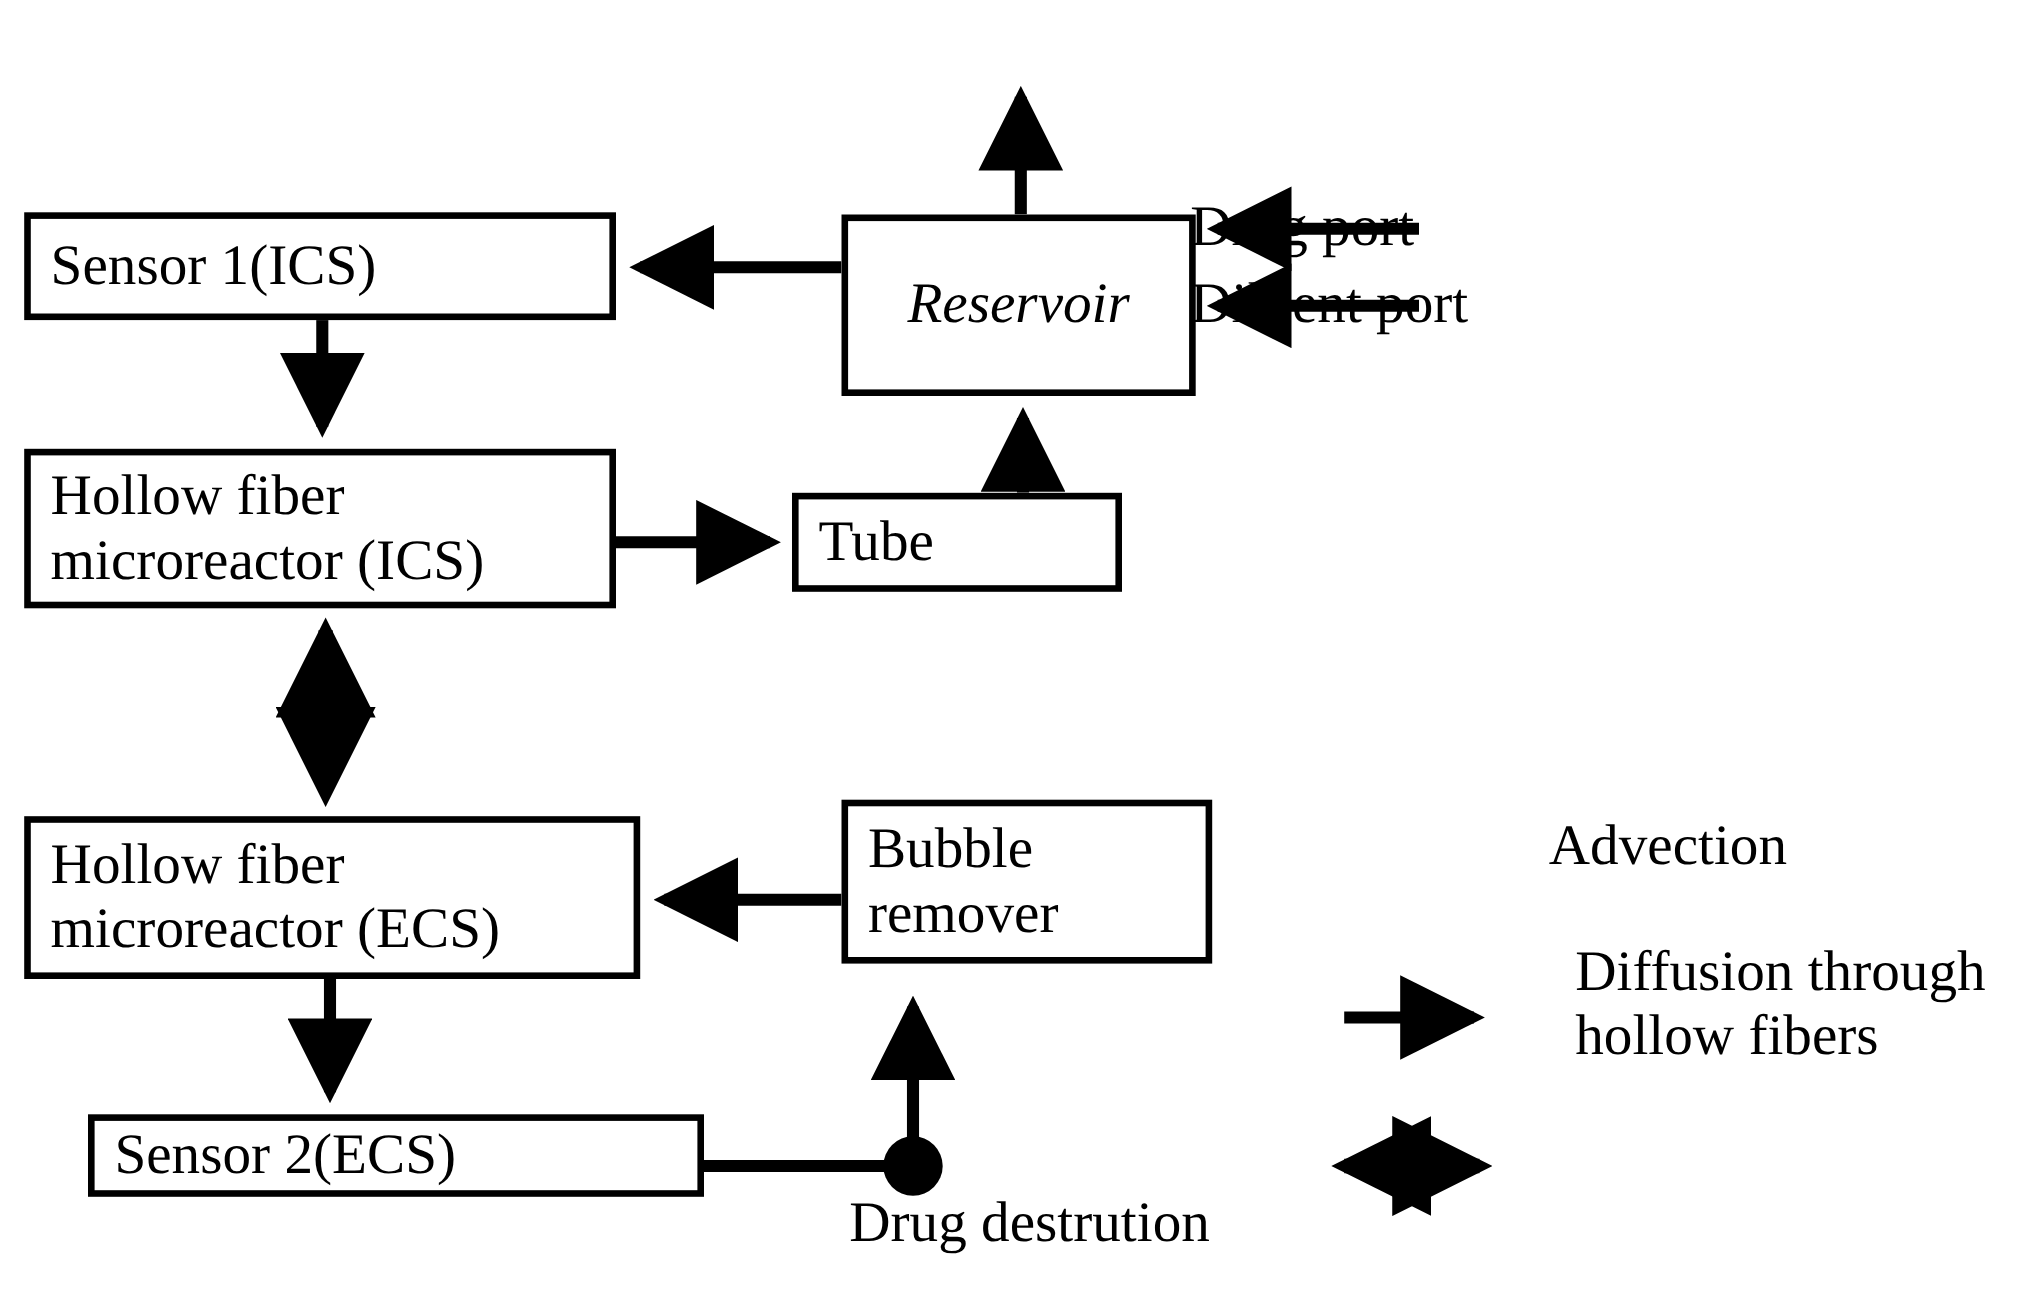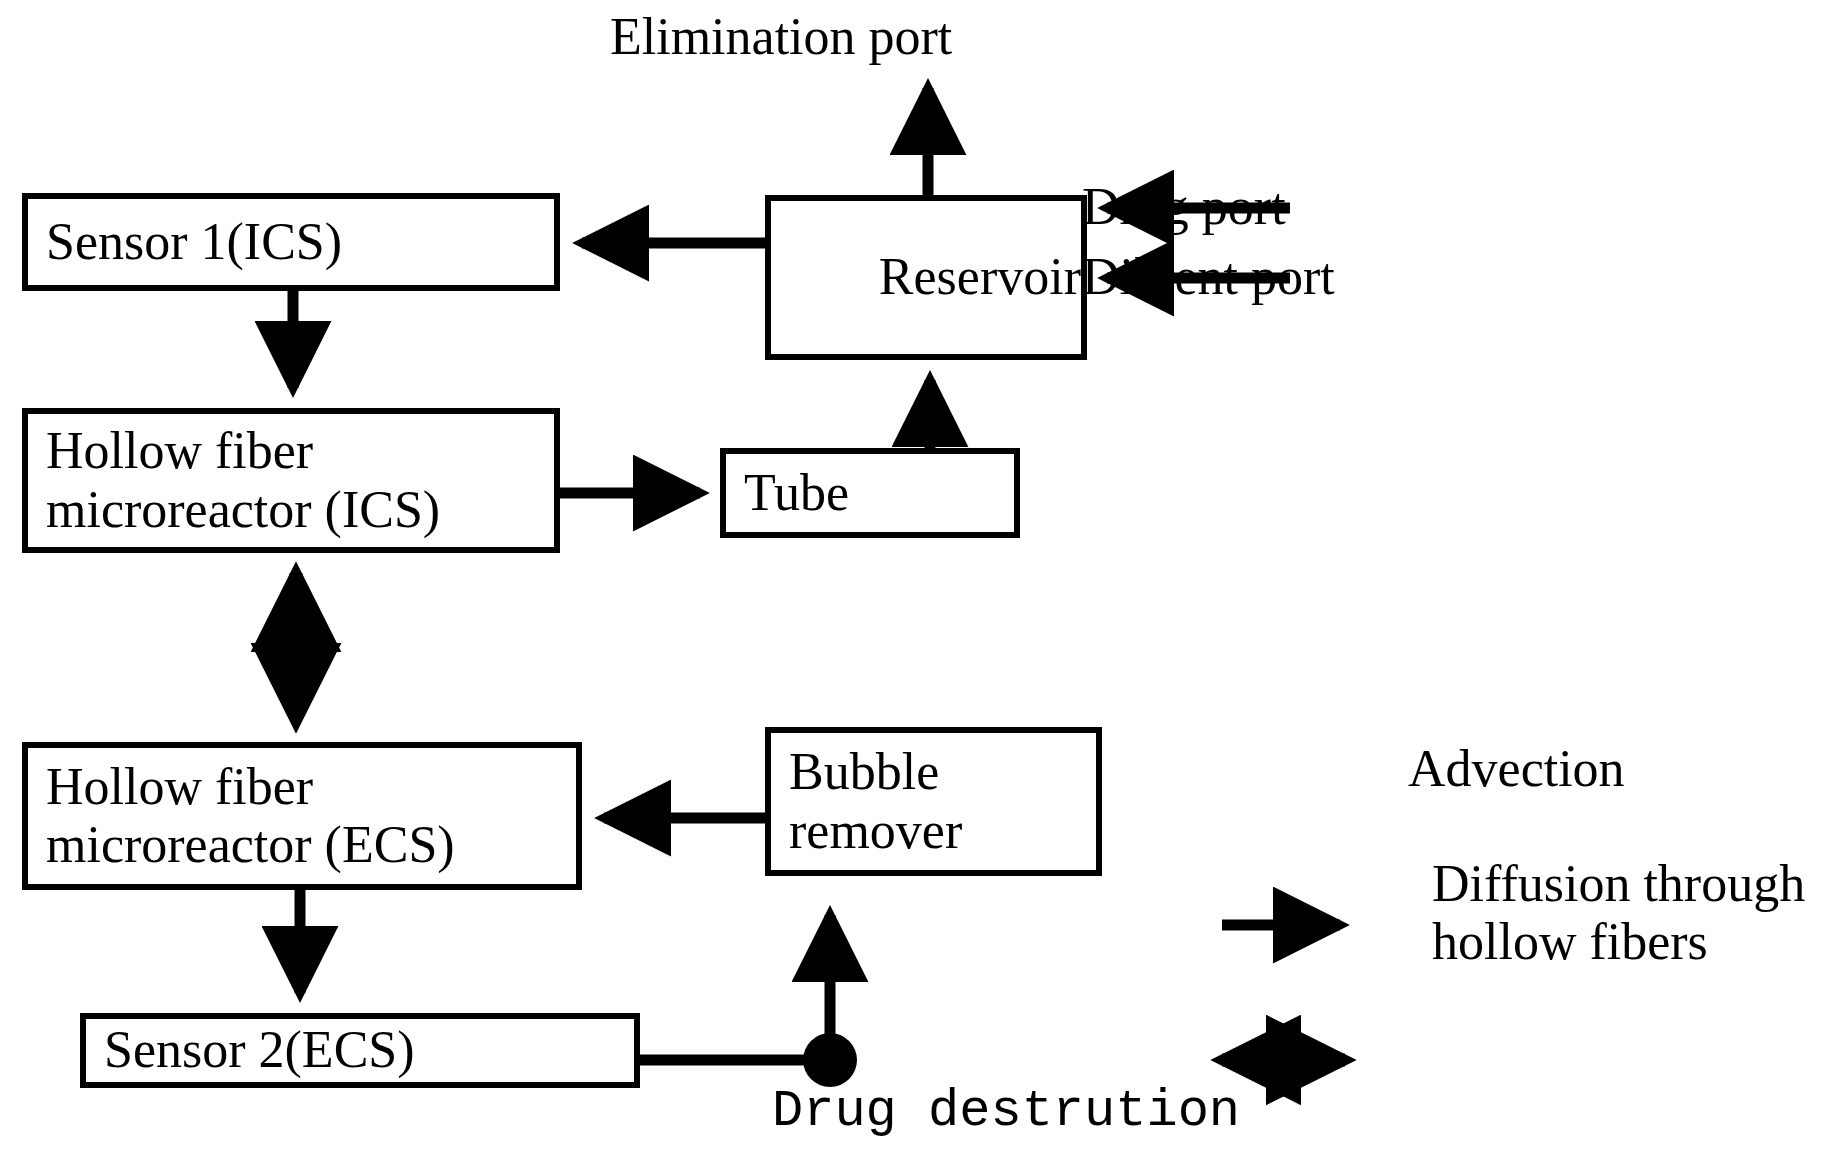--- a/index.html
+++ b/index.html
@@ -51,28 +51,28 @@
   }
   
   #node-sensor1   { left: 22px;  top: 193px; width: 538px;  height: 98px; }
   #node-reservoir { left: 765px; top: 195px; width: 322px;  height: 165px; }
   #node-hfmr-ics  { left: 22px;  top: 408px; width: 538px;  height: 145px; }
   #node-tube      { left: 720px; top: 448px; width: 300px;  height: 90px; }
   #node-hfmr-ecs  { left: 22px;  top: 742px; width: 560px;  height: 148px; }
   #node-bubble    { left: 765px; top: 727px; width: 337px;  height: 149px; }
   #node-sensor2   { left: 40px;  top: 1013px; width: 560px; height: 75px; margin-left: 40px; }
 
-  #node-reservoir .nodelabel { padding-left: 0; width: 100%; text-align: right; }
+  #node-reservoir .nodelabel { padding-left: 0; width: 100%; text-align: center; font-style: italic; }
   #node-tube .nodelabel      { }
 
   
   #label-elimination { left: 610px;  top: 8px;    }
   #label-drug-port   { left: 1082px; top: 178px;  }
   #label-diluent     { left: 1082px; top: 248px;  }
-  #label-destrution  { left: 772px;  top: 1083px; font-family: Liberation Mono, monospace; }
+  #label-destrution  { left: 772px;  top: 1083px; }
   #legend-advection  { left: 1408px; top: 740px;  }
   #legend-diffusion  { left: 1408px; top: 855px; margin-left: 24px;  }
 </style>
 </head>
 <body>
 
 <div id="canvas">
 
   <svg class="layer" viewBox="0 0 1839 1172">
     <defs>
@@ -142,21 +142,20 @@
 
   <div class="node" id="node-bubble">
     <span class="nodelabel">Bubble
 remover</span>
   </div>
 
   <div class="node" id="node-sensor2">
     <span class="nodelabel">Sensor 2(ECS)</span>
   </div>
 
-  <div class="freetext" id="label-elimination">Elimination port</div>
 
   <div class="freetext" id="label-drug-port">Drug port</div>
 
   <div class="freetext" id="label-diluent">Diluent port</div>
 
   <div class="freetext" id="label-destrution">Drug destrution</div>
 
   <div class="freetext" id="legend-advection">Advection</div>
 
   <div class="freetext" id="legend-diffusion">Diffusion through

